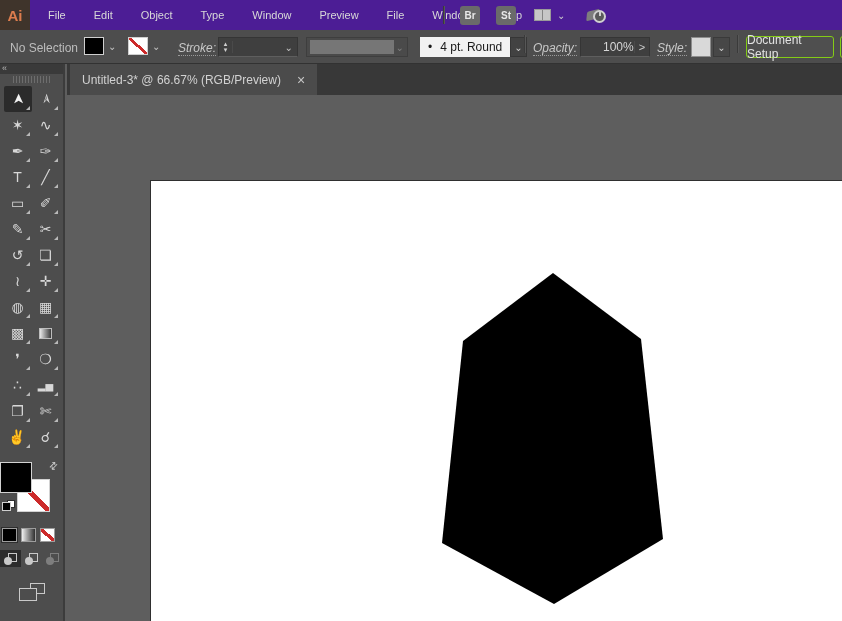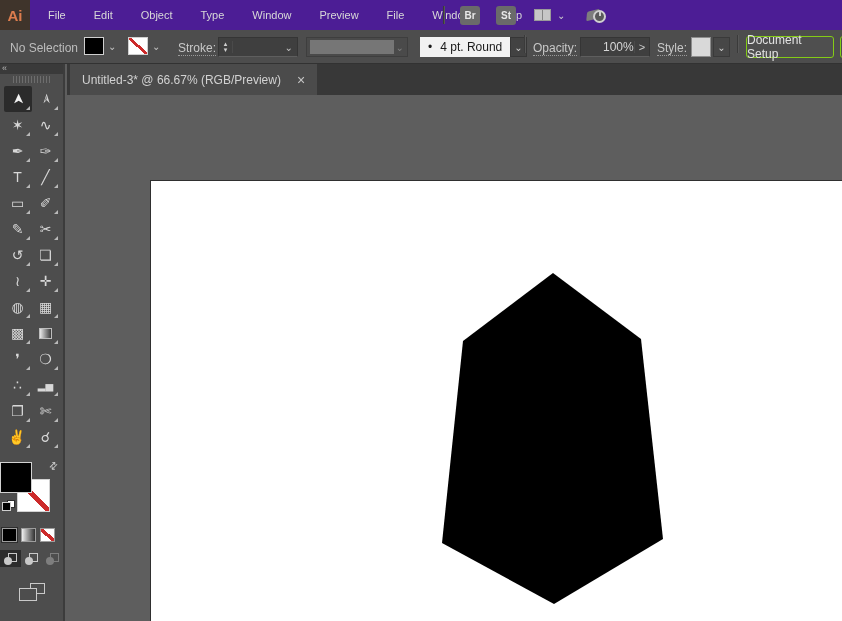--- a/index.html
+++ b/index.html
@@ -19,21 +19,21 @@
   .ws-icon { width:17px; height:12px; background:linear-gradient(90deg,#c7c7c7 0 7px,#858585 7px 8px,#c7c7c7 8px); border:1px solid #9a9a9a; }
   .ws-chev { color:#cfcfcf; font-size:10px; margin-left:6px; }
   .gpu-icon { position:relative; width:20px; height:16px; margin-left:22px; }
   .gpu-icon::before { content:''; position:absolute; left:0; top:3px; width:12px; height:10px; background:#7d7d7d; transform:skewX(-20deg) rotate(-15deg); border-radius:2px; }
   .gpu-icon::after { content:''; position:absolute; right:1px; top:3px; width:9px; height:9px; border:2px solid #d0d0d0; border-radius:50%; background:linear-gradient(#d0d0d0,#d0d0d0) top center/2px 4px no-repeat, #5a5a5a; }
 
   
   .controlbar { position:absolute; left:0; top:30px; width:842px; height:34px; background:#4d4d4d; border-bottom:1px solid #323232; font-size:12px; color:#c8c8c8; }
   .controlbar > * { position:absolute; }
   .cb-label { top:11px; }
-  .cb-link { border-bottom:1px dotted #9a9a9a; }
+  .cb-link { border-bottom:1px dotted #9a9a9a;font-style:italic; }
   .sel-status { left:10px; top:11px; color:#bdbdbd; }
   .swcombo { display:flex; align-items:center; top:7px; }
   .swcombo .chev { color:#c4c4c4; font-size:10px; margin-left:4px; }
   .fill-sw { width:20px; height:18px; background:#000; border:1px solid #cfcfcf; }
   .none-sw { width:20px; height:18px; border:1px solid #cfcfcf;
      background:linear-gradient(to top right, rgba(0,0,0,0) 44%, #cc2a2a 44%, #cc2a2a 56%, rgba(0,0,0,0) 56%), #fff; }
   .stroke-field { left:218px; top:7px; width:80px; height:20px; background:#3f3f3f; border:1px solid #353535; border-bottom-color:#5e5e5e; display:flex; align-items:center; }
   .stepper { display:flex; flex-direction:column; align-items:center; width:14px; border-right:1px solid #4a4a4a; }
   .stepper span { font-size:7px; line-height:6px; color:#cfcfcf; }
   .stroke-field .chev { margin-left:auto; margin-right:4px; color:#c4c4c4; font-size:10px; }

